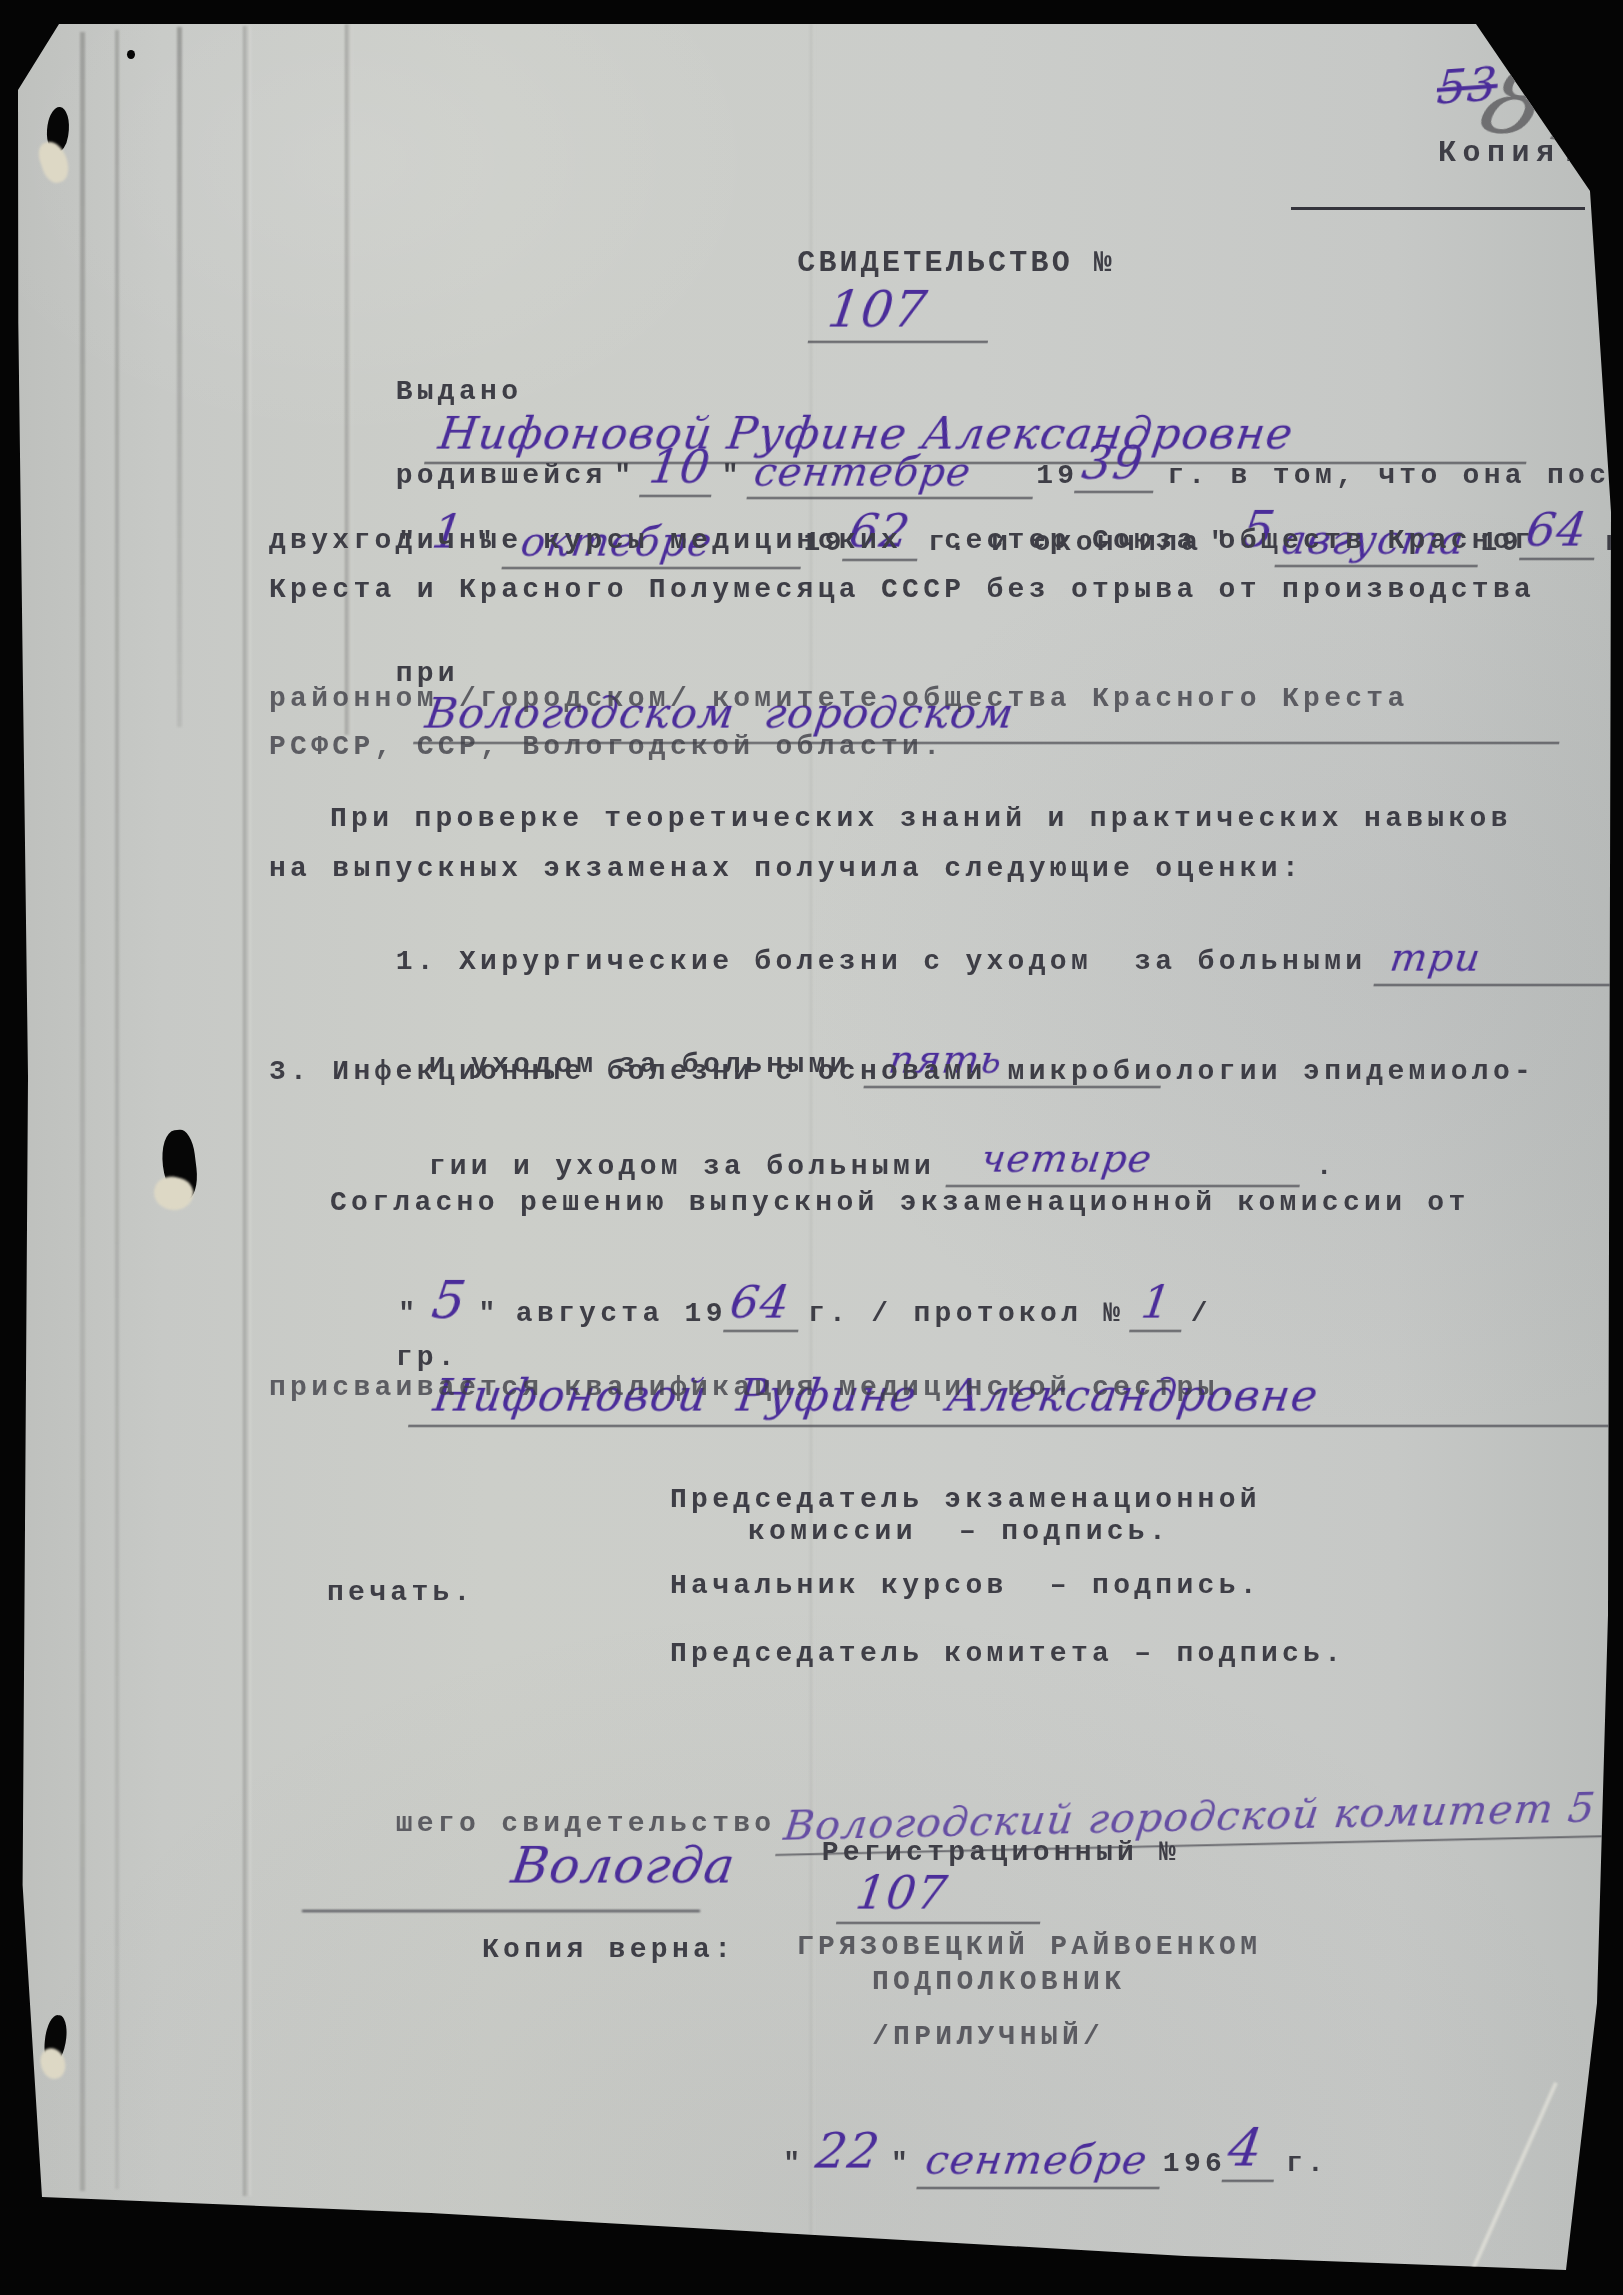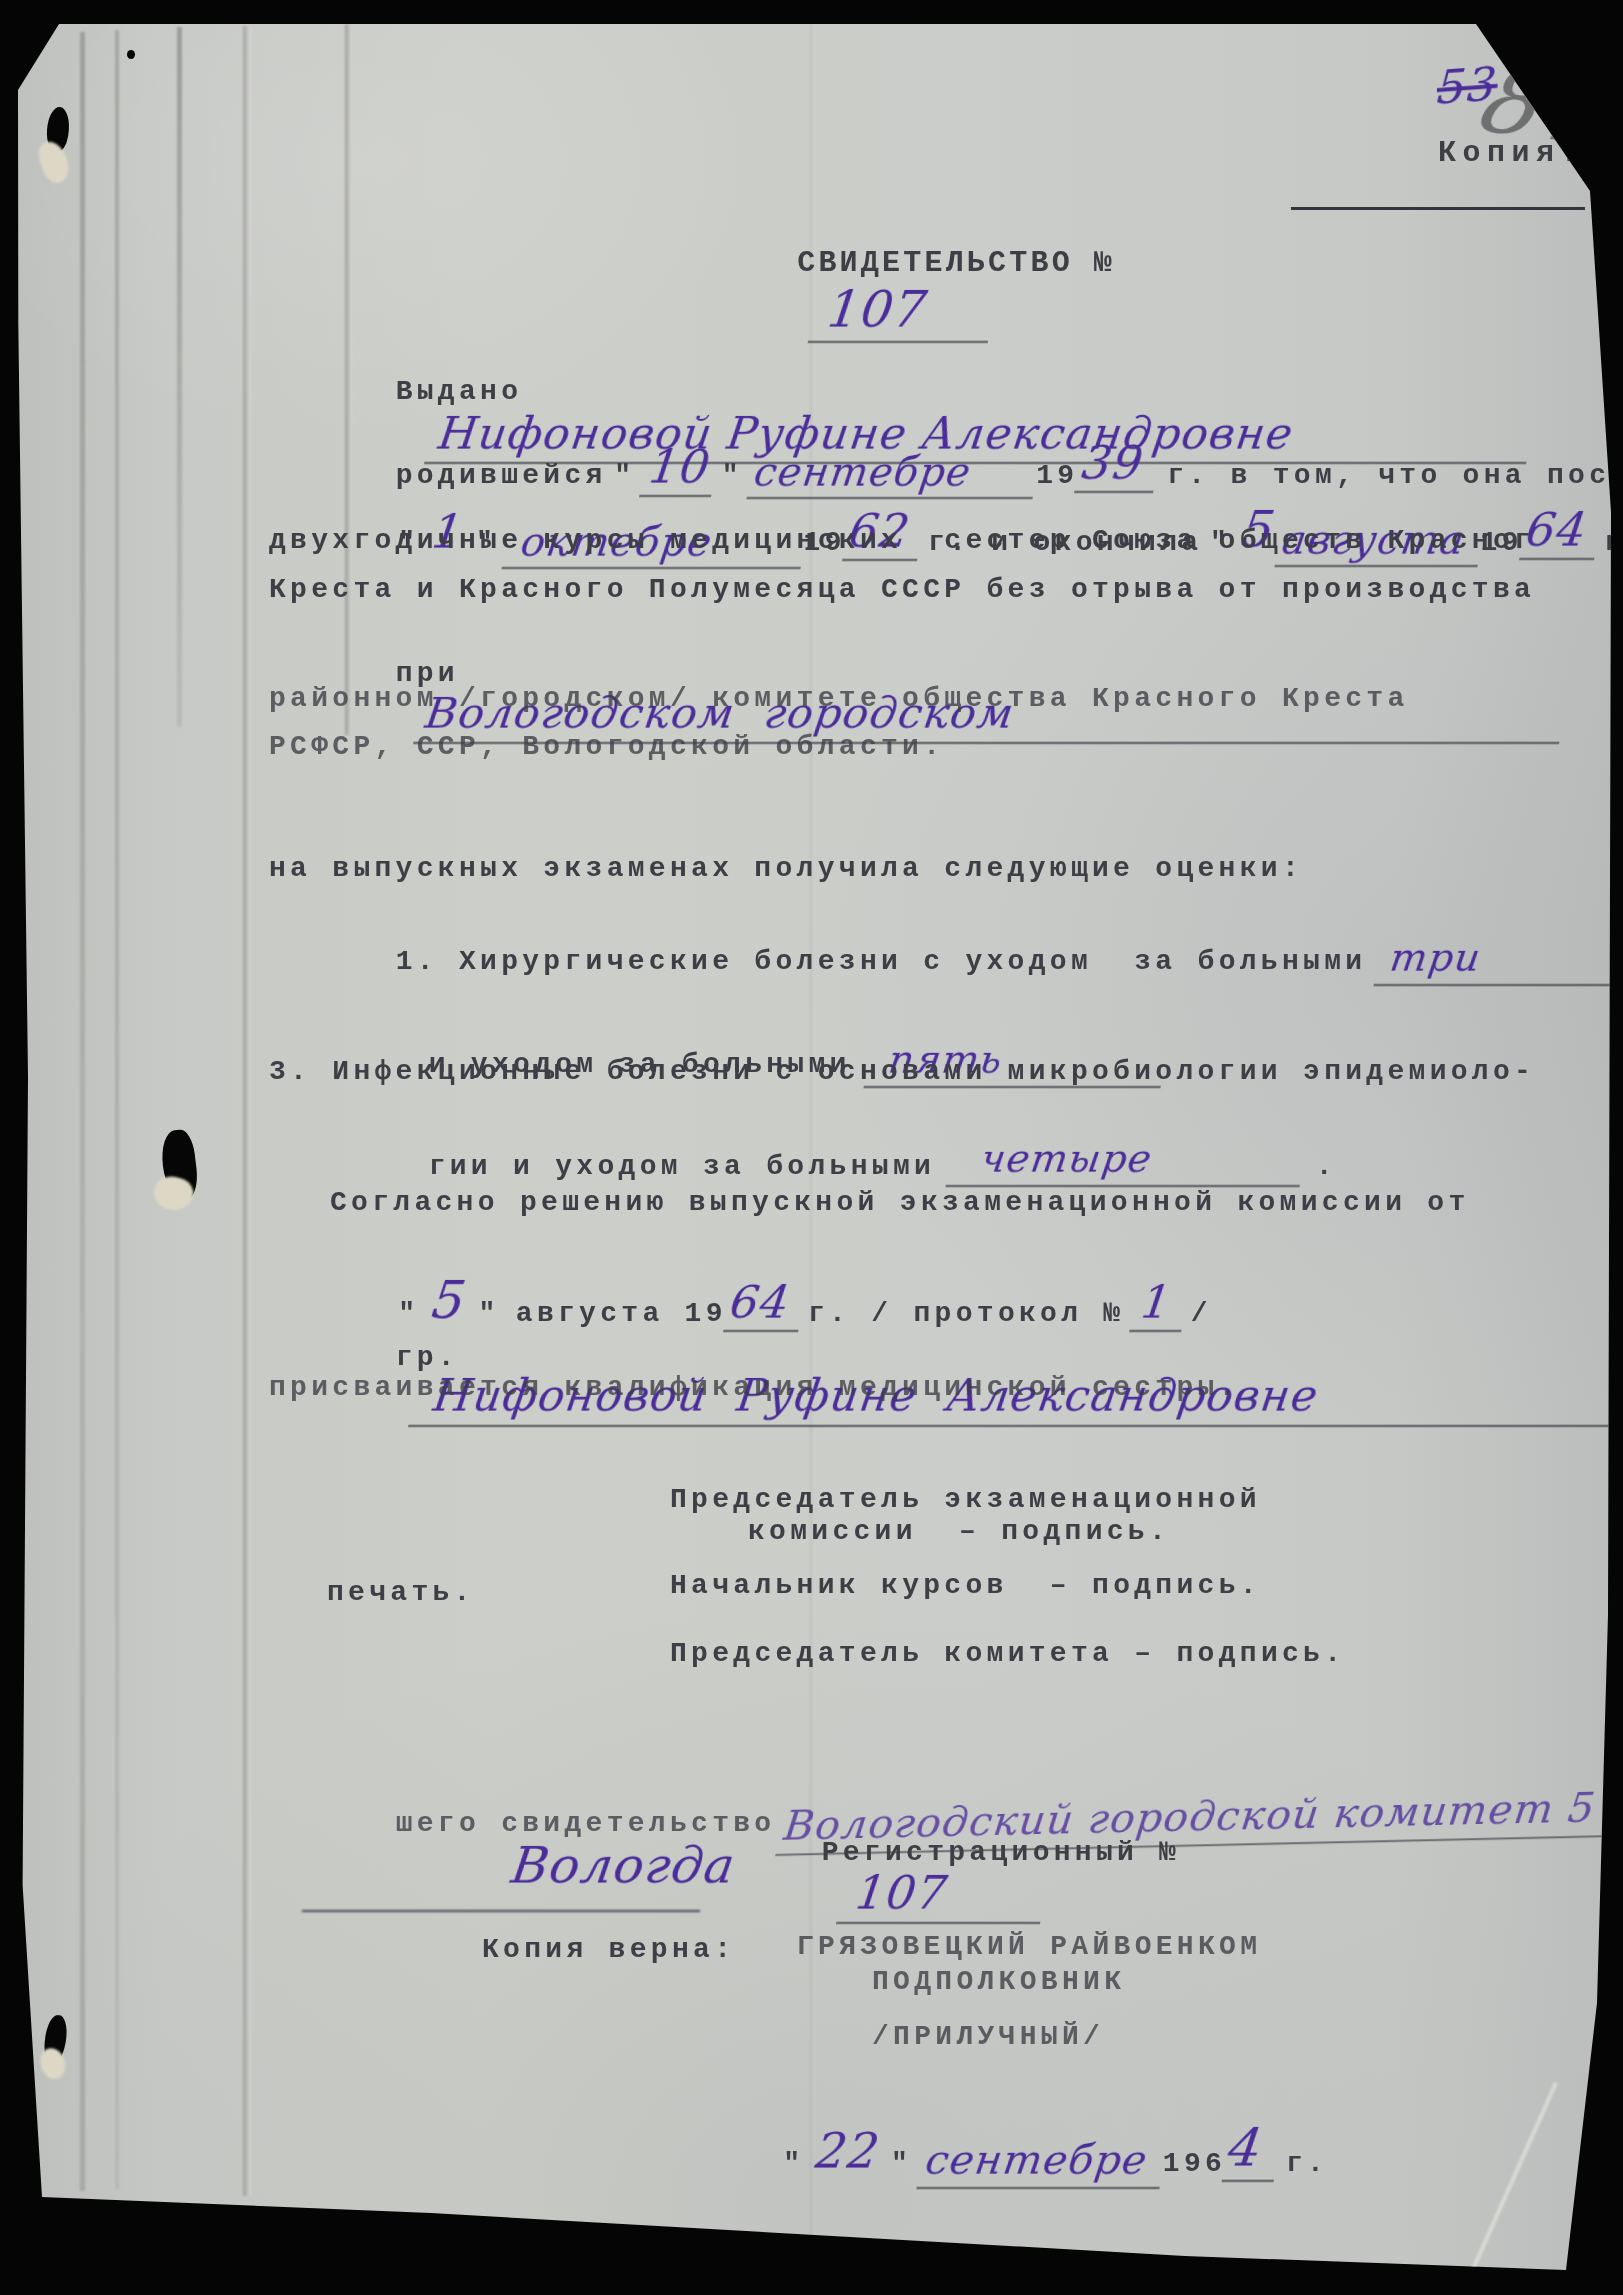--- a/index.html
+++ b/index.html
@@ -90,20 +90,21 @@
     <div class="t" style="left:269px;top:525px;"><span>двухгодичные курсы медицинских  сестер Союза обществ Красног</span></div>
     <div class="t" style="left:269px;top:574px;"><span>Креста и Красного Полумесяца СССР без отрыва от производства</span></div>
 
     <div class="t" style="left:269px;top:626px;">
       <span>при</span>
       <span class="h hu up" style="font-size:43px;top:-1.1px;margin-left:21.5px;padding:0 549px 3.2px 8.6px;">Вологодском  городском</span>
     </div>
     <div class="t faint" style="left:269px;top:683px;"><span>районном /городском/ комитете общества Красного Креста</span></div>
     <div class="t faint" style="left:269px;top:731px;"><span>РСФСР, ССР, Вологодской области.</span></div>
 
+    <div class="t" style="left:330px;top:803px;"><span>При проверке теоретических знаний и практических навыков</span></div>
     <div class="t" style="left:269px;top:853px;"><span>на выпускных экзаменах получила следующие оценки:</span></div>
 
     <div class="t" style="left:269px;top:902px;">
       <span>1. Хирургические болезни с уходом  за больными</span><span class="h hu up" style="font-size:39px;top:2.2px;margin-left:10.8px;padding:0 172px 3.2px 13px;">три</span>
     </div>
 
     <div class="t" style="left:302px;top:1005px;">
       <span>и уходом за больными</span><span class="h hu up" style="font-size:39px;top:1.1px;margin-left:16px;padding:0 162px 3.2px 21.5px;">пять</span>
     </div>
 

